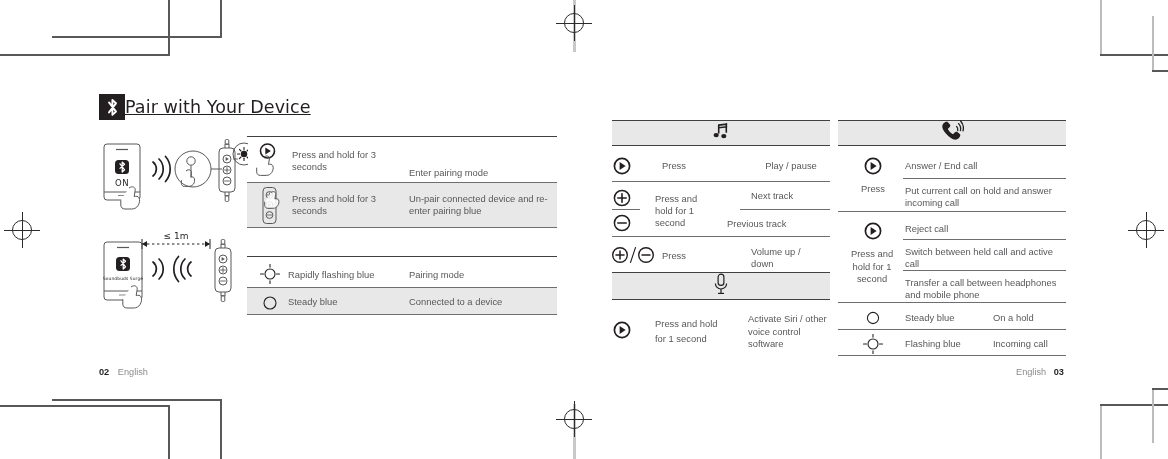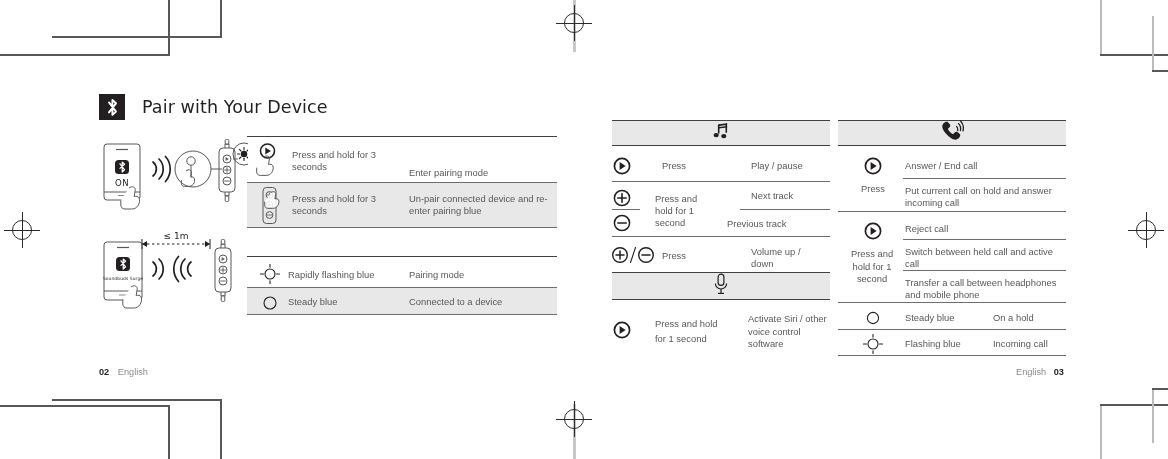--- a/index.html
+++ b/index.html
@@ -15,22 +15,22 @@
           border:1px solid #2b2b2b;border-radius:50%;box-sizing:border-box;}
   .reg .h{position:absolute;left:0;top:17.5px;width:36px;height:1px;background:#2b2b2b;}
   .reg .v{position:absolute;top:0;left:17.5px;width:1px;height:36px;background:#2b2b2b;}
   .foldbar{position:absolute;width:3px;background:#c8c8ca;}
 
   
   .sect{position:absolute;display:flex;align-items:center;}
   .sect .badge{width:26px;height:26px;background:#231f20;color:#fff;
         display:flex;align-items:center;justify-content:center;flex:0 0 auto;}
   .sect .badge svg{display:block;}
-  .sect .ttl{margin-left:17px;font-size:17.5px;color:#231f20;letter-spacing:.1px;
-        font-family:"DejaVu Sans",sans-serif;font-weight:400;}
+  .sect .ttl{font-size:17.5px;color:#231f20;letter-spacing:.1px;
+        font-family:"DejaVu Sans",sans-serif;font-weight:400;text-decoration:underline;}
 
   
   .tbl{position:absolute;}
   .rule{position:absolute;background:#414042;}
   .rule.thin{background:#6d6e71;}
   .shade{position:absolute;background:#e8e8e8;}
   .cell{position:absolute;font-size:9.4px;line-height:12.2px;color:#58585b;}
   .cellc{position:absolute;font-size:9.4px;line-height:12.2px;color:#58585b;text-align:center;}
   .hdrbar{position:absolute;background:#e8e8e8;display:flex;align-items:center;justify-content:center;}
 
@@ -327,21 +327,21 @@
             <path d="M7.6 4.0 l8.5 -1.0 v1.5 l-8.5 1.0 z"></path>
             <ellipse cx="5.2" cy="12.1" rx="2.6" ry="2.2"></ellipse>
             <ellipse cx="12.8" cy="13.1" rx="2.6" ry="2.2"></ellipse>
           </g>
         </svg>
       </span>
     </div>
     <div class="rule" style="left:612px;top:145px;width:218px;height:1.4px;"></div>
 
     <div class="cell" style="left:662px;top:160px;width:80px;">Press</div>
-    <div class="cell" style="left:751px;top:160px;width:80px;">Play / pause</div>
+    <div class="cell" style="left:751px;top:160px;width:80px;text-align:center;">Play / pause</div>
     <div class="ico" style="left:612px;top:156px;">
       <svg width="20" height="20" viewBox="0 0 20 20">
         <circle cx="10" cy="10" r="7.6" fill="none" stroke="#231f20" stroke-width="1.7"></circle>
         <path d="M7.6 5.9 l6 4.1 l-6 4.1 z" fill="#231f20"></path>
       </svg>
     </div>
     <div class="rule thin" style="left:612px;top:181px;width:218px;height:1px;"></div>
 
     <div class="cell" style="left:655px;top:193px;width:62px;">Press and hold for 1 second</div>
     <div class="cell" style="left:751px;top:190px;width:80px;">Next track</div>

